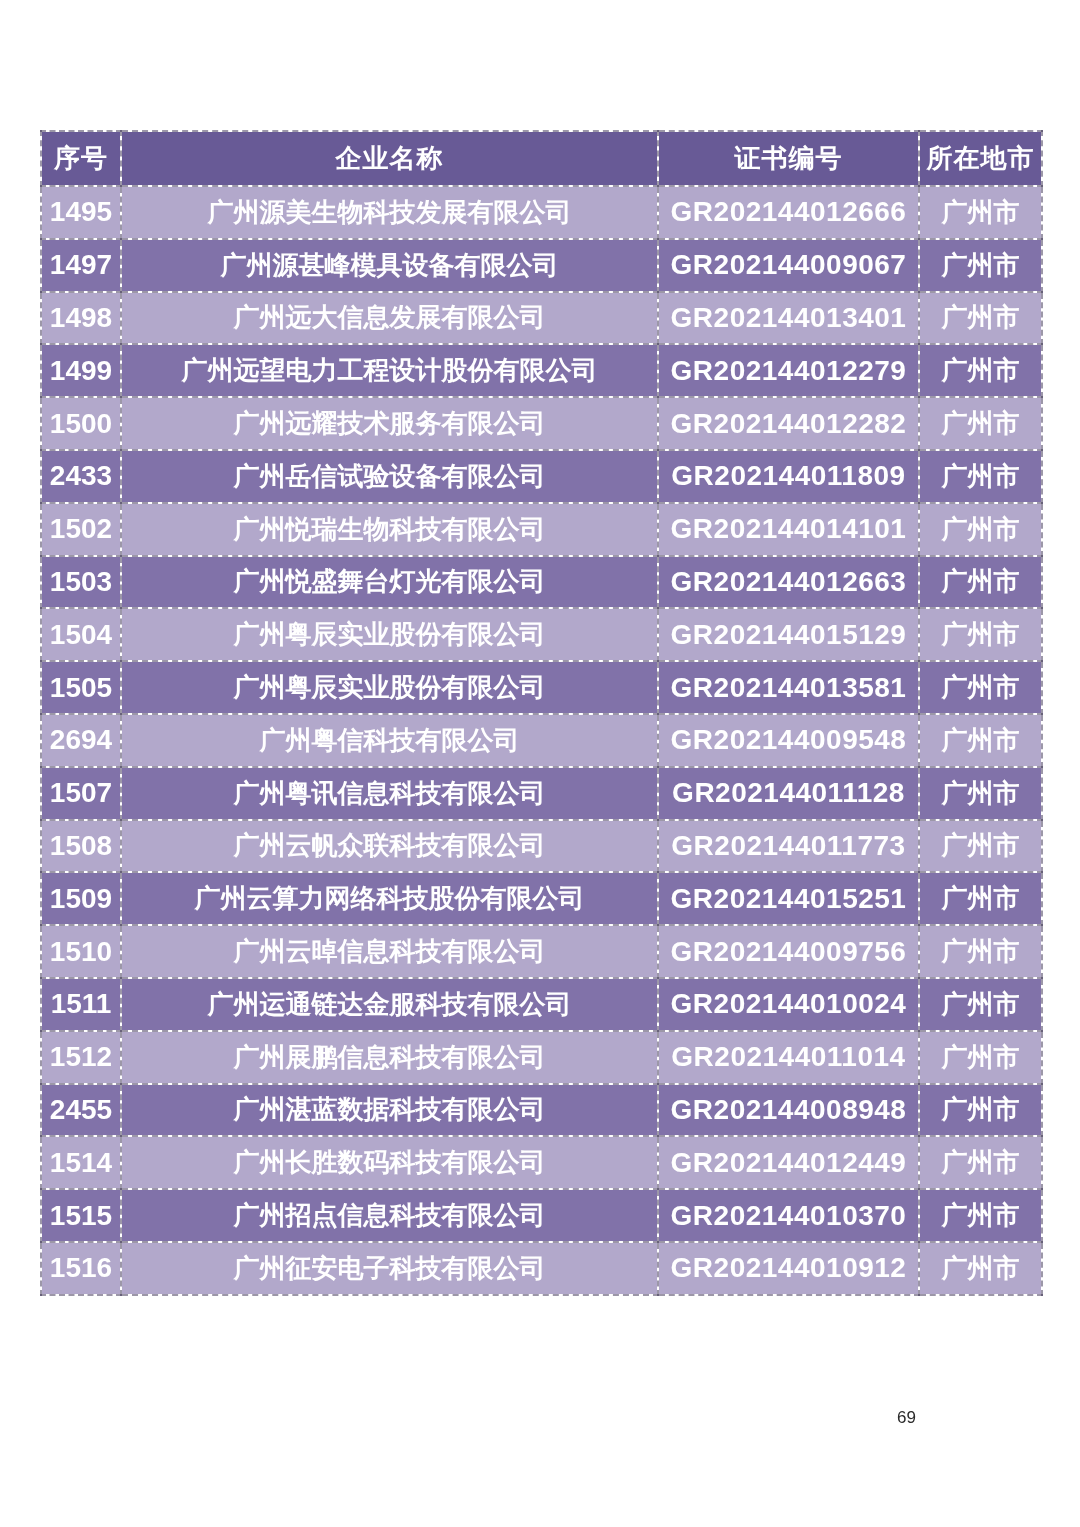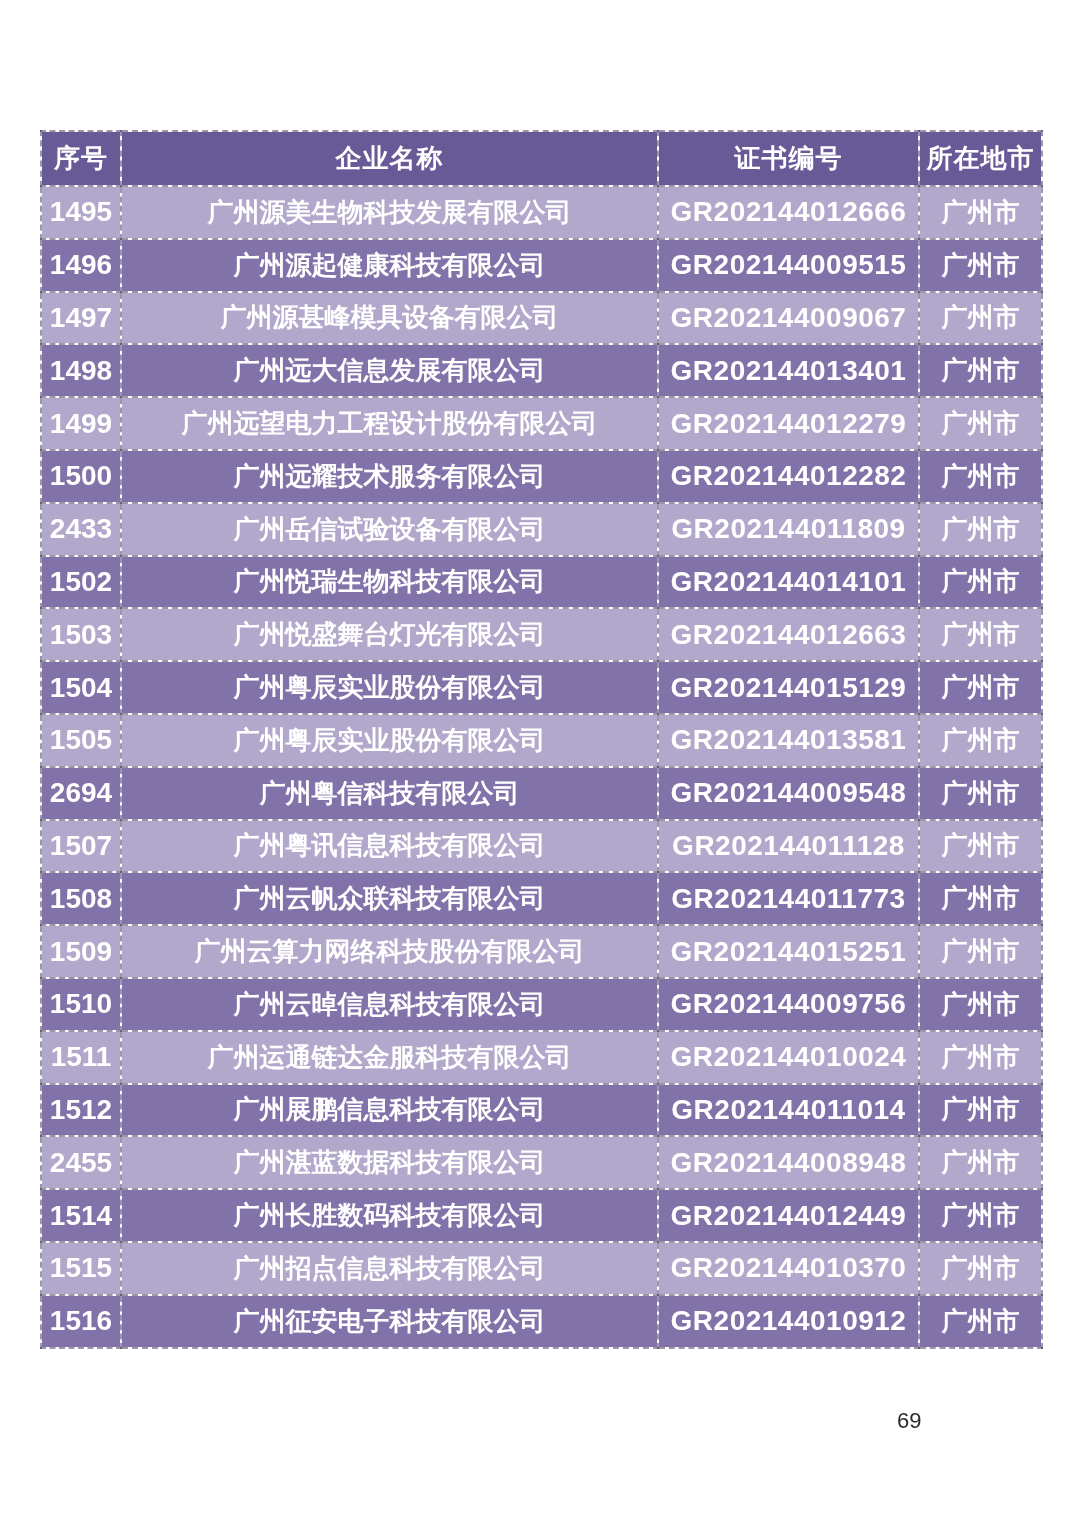--- a/index.html
+++ b/index.html
@@ -55,21 +55,21 @@
 
   td.col-index   { font-size: 28px; }
   td.col-company { font-size: 26px; }
   td.col-cert    { font-size: 28px; letter-spacing: 0.5px; }
   td.col-city    { font-size: 26px; }
 
   .page-number {
     position: absolute;
     left: 897px;
     top: 1408px;
-    font-size: 22px;
+    font-size: 17px;
     color: #2b2b2b;
     font-weight: normal;
   }
 
   .watermark {
     position: absolute;
     left: 10px;
     top: 1484px;
     display: flex;
     align-items: center;
@@ -105,26 +105,20 @@
       </tr>
     </thead>
     <tbody>
         <tr>
           <td class="col-index">1495</td>
           <td class="col-company">广州源美生物科技发展有限公司</td>
           <td class="col-cert">GR202144012666</td>
           <td class="col-city">广州市</td>
         </tr>
         <tr>
-          <td class="col-index">1496</td>
-          <td class="col-company">广州源起健康科技有限公司</td>
-          <td class="col-cert">GR202144009515</td>
-          <td class="col-city">广州市</td>
-        </tr>
-        <tr>
           <td class="col-index">1497</td>
           <td class="col-company">广州源甚峰模具设备有限公司</td>
           <td class="col-cert">GR202144009067</td>
           <td class="col-city">广州市</td>
         </tr>
         <tr>
           <td class="col-index">1498</td>
           <td class="col-company">广州远大信息发展有限公司</td>
           <td class="col-cert">GR202144013401</td>
           <td class="col-city">广州市</td>

